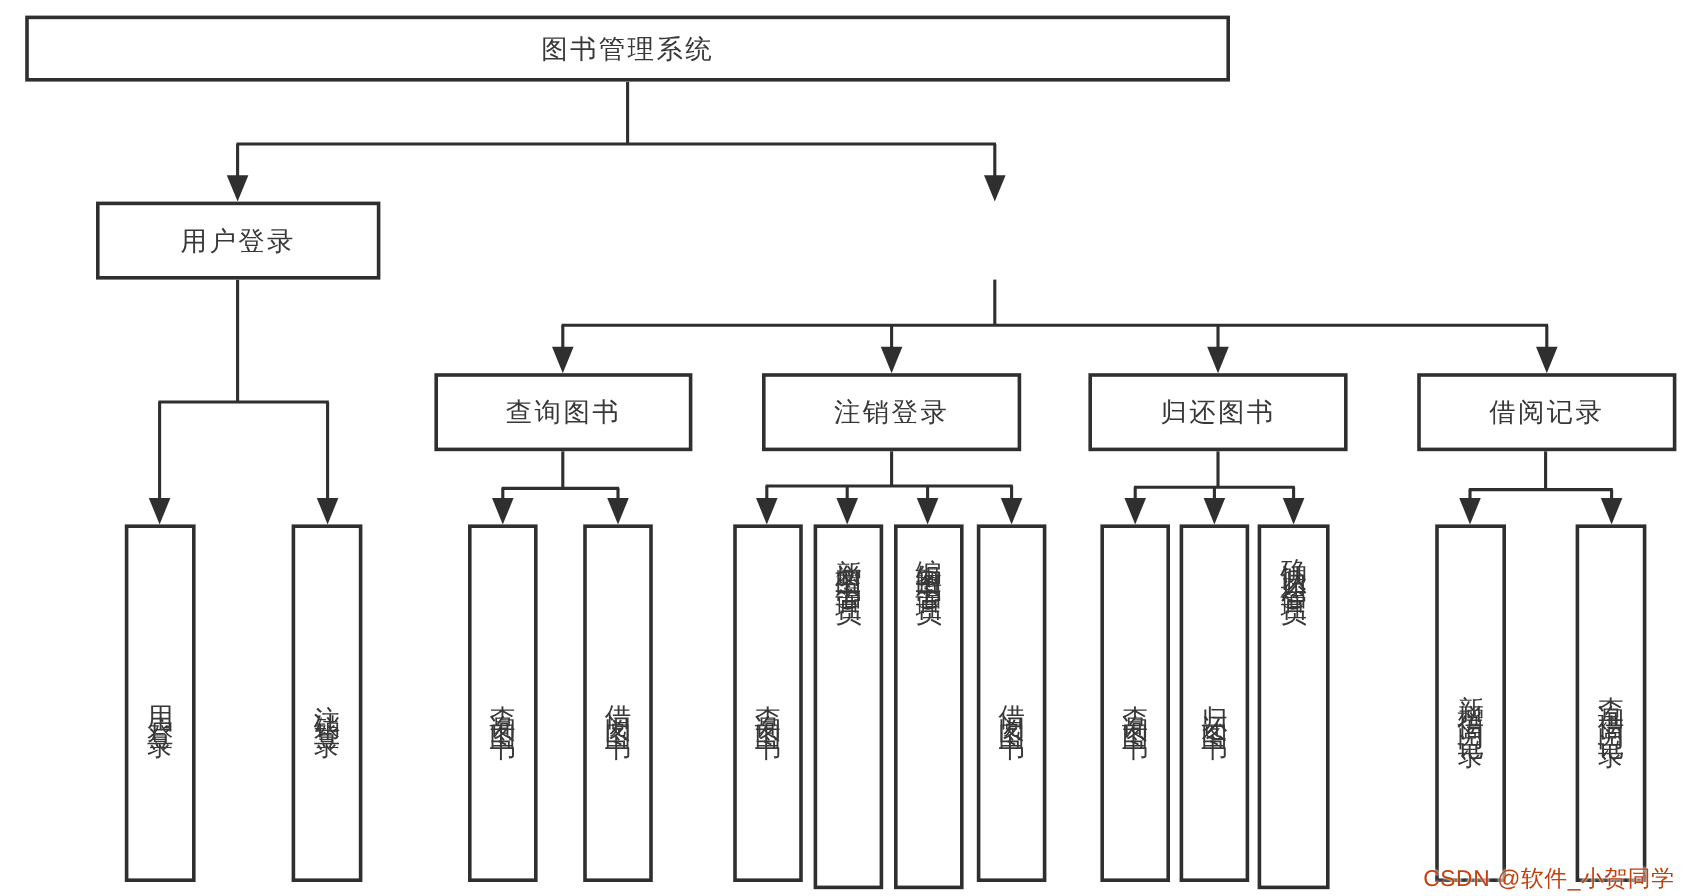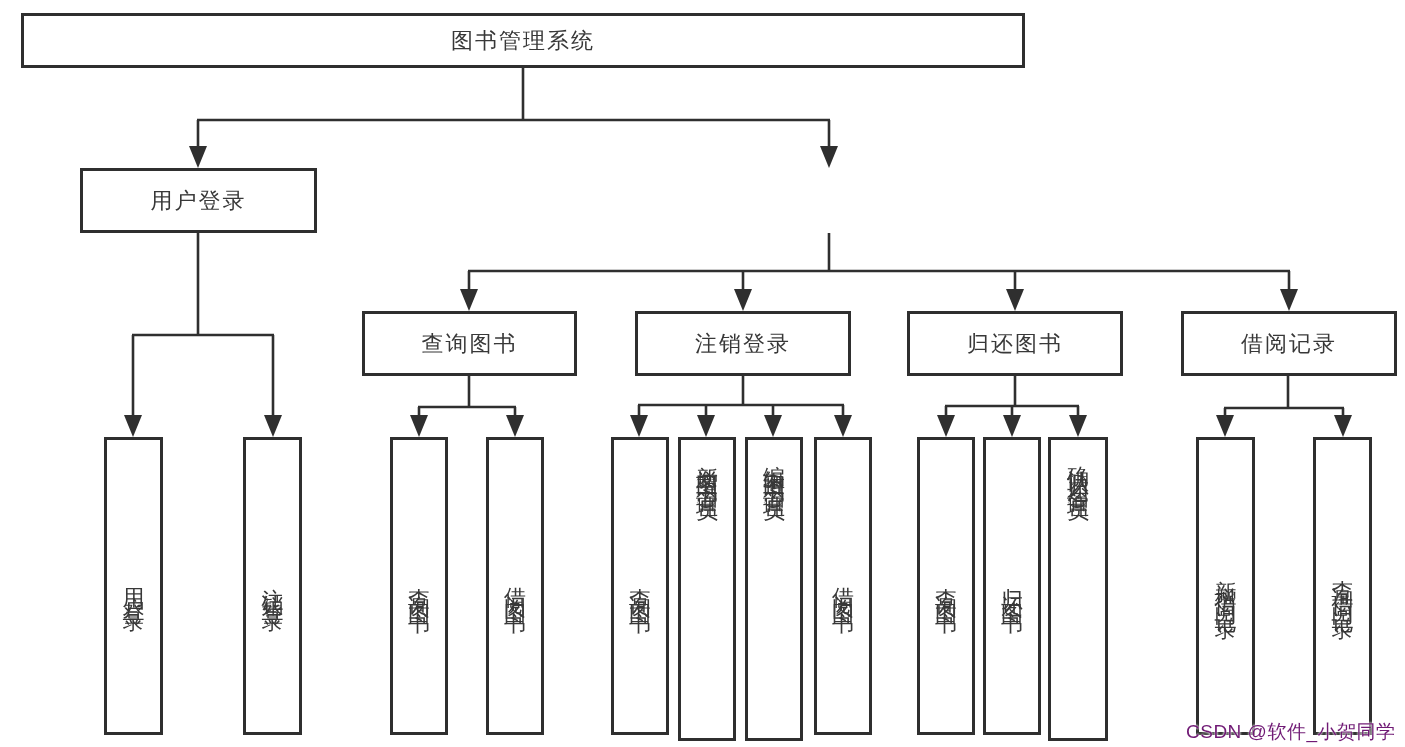--- a/index.html
+++ b/index.html
@@ -175,15 +175,15 @@
     <span>确认归还（管理员）</span>
   </div>
 
   <div class="node vnode" style="left:1196px;top:437px;width:59px;height:298px">
     <span>新增借阅记录</span>
   </div>
   <div class="node vnode" style="left:1313px;top:437px;width:59px;height:298px">
     <span>查询借阅记录</span>
   </div>
 
-  <div class="watermark" style="color: #701a75;">CSDN @软件_小贺同学</div>
+  <div class="watermark" style="color: #c2410c;">CSDN @软件_小贺同学</div>
 
 </div>
 
 </body></html>

